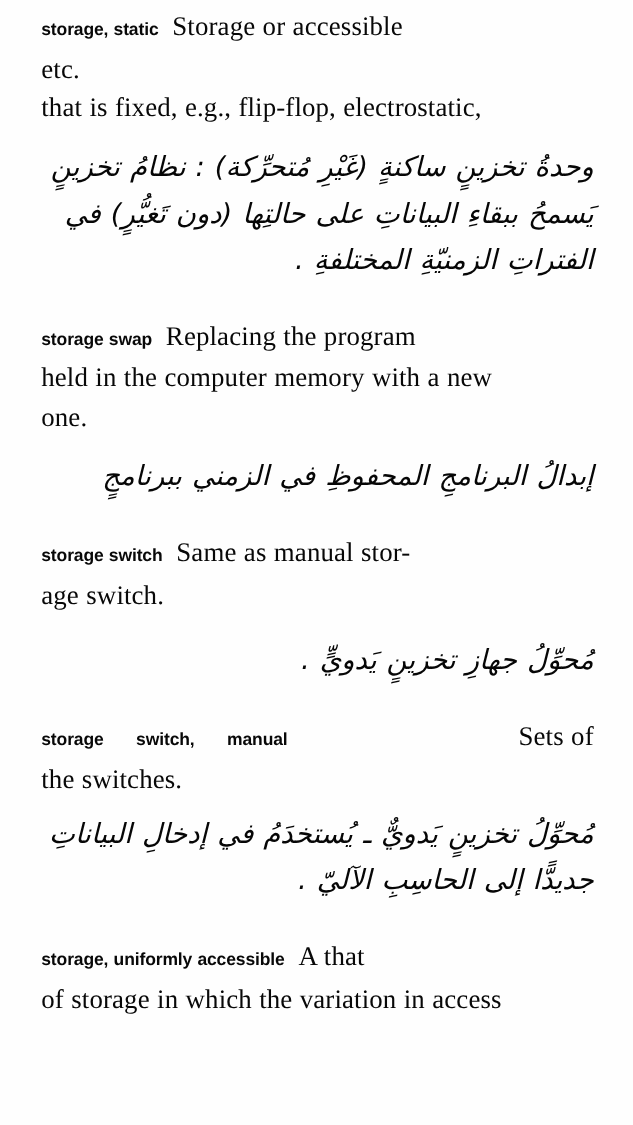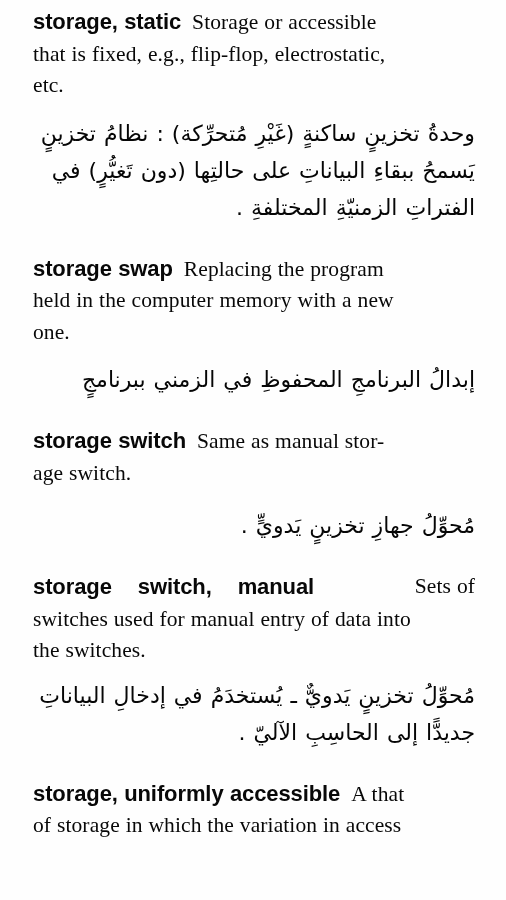--- a/index.html
+++ b/index.html
@@ -47,56 +47,57 @@
     letter-spacing: 0.1px;
     word-spacing: 0.4px;
     -webkit-font-smoothing: none;
   }
   .en.lastline { text-align: left; }
 
   
   .hw {
     font-family: "Liberation Sans", "DejaVu Sans", sans-serif;
     font-weight: bold;
-    font-size: 22px;
+    font-size: 14px;
     letter-spacing: -0.1px;
   }
   .hw-gap { display: inline-block; width: 11px; }
   
   .hw-wide { display: inline-block; width: 26px; }
 
   
   .ar {
     direction: rtl;
     text-align: justify;
     font-family: "DejaVu Sans", "Liberation Sans", sans-serif;
     font-size: 22px;
     line-height: 37px;
     margin: 0;
     color: #060606;
     word-spacing: 1px;
+    font-style: italic;
   }
   .ar.rightline { }
 
   
   .sp-en-ar  { height: 13px; }
   .sp-entry  { height: 27px; }
 </style>
 </head>
 <body>
 
 <div id="page">
   <div class="col">
 
     <div class="entry" style="padding-top:6px;">
       <p class="en">
         <span class="hw">storage, static</span><span class="hw-gap"></span><span>Storage or accessible</span>
       </p>
+      <p class="en lastline">etc.</p>
       <p class="en">that is fixed, e.g., flip-flop, electrostatic,</p>
-      <p class="en lastline">etc.</p>
 
       <div class="sp-en-ar"></div>
 
       <p class="ar">وحدةُ تخزينٍ ساكنةٍ (غَيْرِ مُتحرِّكة) : نظامُ تخزينٍ</p>
       <p class="ar">يَسمحُ ببقاءِ البياناتِ على حالتِها (دون تَغيُّرٍ) في</p>
       <p class="ar rightline">الفتراتِ الزمنيّةِ المختلفةِ .</p>
     </div>
 
     <div class="sp-entry"></div>
 
@@ -124,21 +125,20 @@
 
       <p class="ar rightline">مُحوِّلُ جهازِ تخزينٍ يَدويٍّ .</p>
     </div>
 
     <div class="sp-entry"></div>
 
     <div class="entry">
       <p class="en">
         <span class="hw">storage</span><span class="hw-wide"></span><span class="hw">switch,</span><span class="hw-wide"></span><span class="hw">manual</span><span class="hw-gap"></span><span style="float:right;">Sets of</span>
       </p>
-      <p class="en">switches used for manual entry of data into</p>
       <p class="en lastline">the switches.</p>
 
       <div class="sp-en-ar" style="height:10px;"></div>
 
       <p class="ar">مُحوِّلُ تخزينٍ يَدويٌّ ـ يُستخدَمُ في إدخالِ البياناتِ</p>
       <p class="ar rightline">جديدًّا إلى الحاسِبِ الآليّ .</p>
     </div>
 
     <div class="sp-entry"></div>
 

